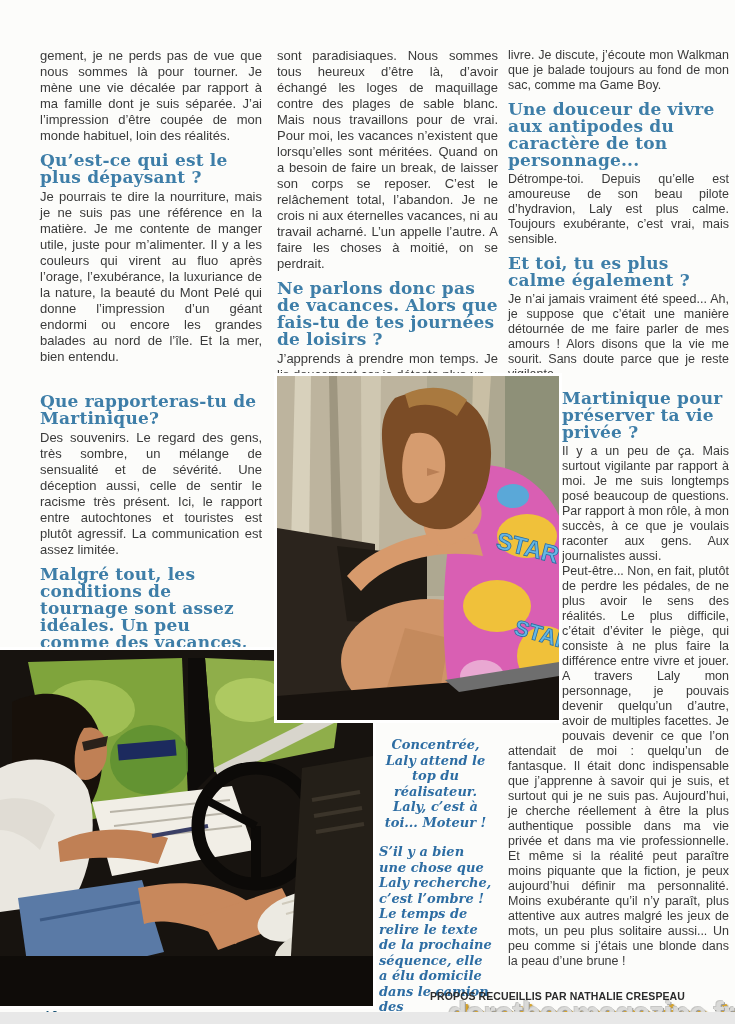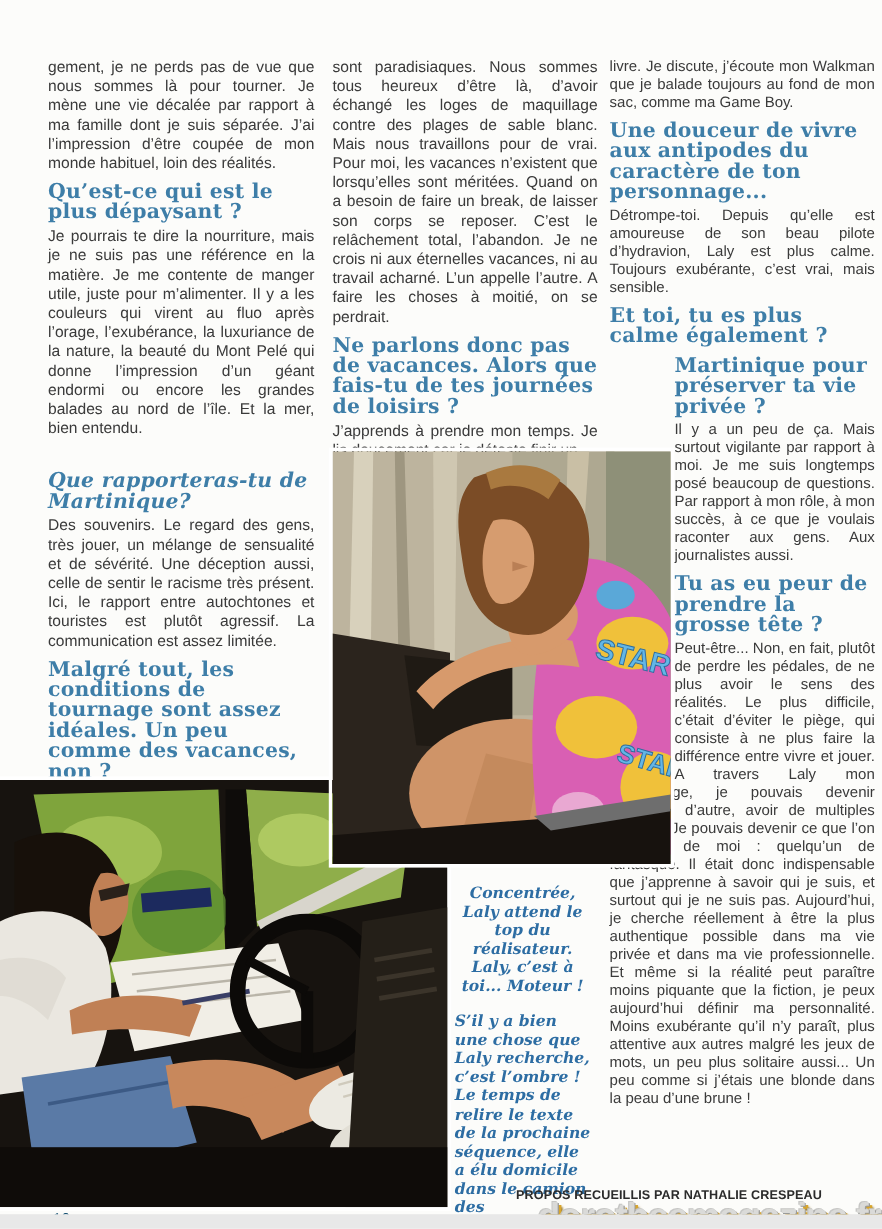--- a/index.html
+++ b/index.html
@@ -11,21 +11,21 @@
   .col{position:absolute;top:48px;text-align:justify;}
   #col1{left:40px;width:222px;font-size:13px;line-height:16px;}
   #col2{left:277px;width:221px;font-size:13px;line-height:16px;}
   #col3{left:508px;width:221px;font-size:12.5px;line-height:15px;}
   p.a{margin:0;}
   h3.q{
     font-family:"DejaVu Serif",serif;font-weight:bold;color:#3e7ea8;
     font-size:17px;line-height:17px;margin:8px 0 3px;letter-spacing:.2px;
     text-align:left;
   }
-  #col1 .q-gap{margin-top:28px;font-style:italic;}
+  #col1 .q-gap{margin-top:28px;}
   .intrude{float:left;width:54px;height:350px;}
   .photo{position:absolute;box-shadow:0 0 0 3px #fff;overflow:hidden;}
   #photo-mid{left:277px;top:376px;width:282px;height:344px;z-index:2;}
   #photo-truck{left:0;top:650px;width:373px;height:356px;z-index:1;}
   .photo svg{display:block;width:100%;height:100%;}
   .caption{
     position:absolute;left:379px;top:737px;width:113px;z-index:3;
     font-family:"DejaVu Serif",serif;font-style:italic;font-weight:bold;
     color:#2d6da3;font-size:13px;line-height:15.5px;
   }
@@ -45,40 +45,40 @@
 </head>
 <body>
 
 <div class="page">
 
   <div class="col" id="col1">
     <p class="a">gement, je ne perds pas de vue que nous sommes là pour tourner. Je mène une vie décalée par rapport à ma famille dont je suis séparée. J’ai l’impression d’être coupée de mon monde habituel, loin des réalités.</p>
     <h3 class="q">Qu’est-ce qui est le plus dépaysant ?</h3>
     <p class="a">Je pourrais te dire la nourriture, mais je ne suis pas une référence en la matière. Je me contente de manger utile, juste pour m’alimenter. Il y a les couleurs qui virent au fluo après l’orage, l’exubérance, la luxuriance de la nature, la beauté du Mont Pelé qui donne l’impression d’un géant endormi ou encore les grandes balades au nord de l’île. Et la mer, bien entendu.</p>
     <h3 class="q q-gap">Que rapporteras-tu de Martinique?</h3>
-    <p class="a">Des souvenirs. Le regard des gens, très jouer, un mélange de sensualité et de sévérité. Une déception aussi, celle de sentir le racisme très présent. Ici, le rapport entre autochtones et touristes est plutôt agressif. La communication est assez limitée.</p>
+    <p class="a">Des souvenirs. Le regard des gens, très sombre, un mélange de sensualité et de sévérité. Une déception aussi, celle de sentir le racisme très présent. Ici, le rapport entre autochtones et touristes est plutôt agressif. La communication est assez limitée.</p>
     <h3 class="q">Malgré tout, les conditions de tournage sont assez idéales. Un peu comme des vacances, non ?</h3>
     <p class="a">Elles sont différentes, c’est tout. C’est vrai que le climat et le décor</p>
   </div>
 
   <div class="col" id="col2">
     <p class="a">sont paradisiaques. Nous sommes tous heureux d’être là, d’avoir échangé les loges de maquillage contre des plages de sable blanc. Mais nous travaillons pour de vrai. Pour moi, les vacances n’existent que lorsqu’elles sont méritées. Quand on a besoin de faire un break, de laisser son corps se reposer. C’est le relâchement total, l’abandon. Je ne crois ni aux éternelles vacances, ni au travail acharné. L’un appelle l’autre. A faire les choses à moitié, on se perdrait.</p>
     <h3 class="q">Ne parlons donc pas de vacances. Alors que fais-tu de tes journées de loisirs ?</h3>
-    <p class="a">J’apprends à prendre mon temps. Je lis doucement car je déteste finir un</p>
+    <p class="a">J’apprends à prendre mon temps. Je lis doucement car je déteste plus un</p>
   </div>
 
   <div class="col" id="col3">
     <p class="a">livre. Je discute, j’écoute mon Walkman que je balade toujours au fond de mon sac, comme ma Game Boy.</p>
     <h3 class="q">Une douceur de vivre aux antipodes du caractère de ton personnage...</h3>
     <p class="a">Détrompe-toi. Depuis qu’elle est amoureuse de son beau pilote d’hydravion, Laly est plus calme. Toujours exubérante, c’est vrai, mais sensible.</p>
     <h3 class="q">Et toi, tu es plus calme également ?</h3>
+    <p class="a">Je n’ai jamais vraiment été speed... Ah, je suppose que c’était une manière détournée de me faire parler de mes amours ! Alors disons que la vie me sourit. Sans doute parce que je reste vigilante.</p>
     <div class="intrude"></div>
     <h3 class="q">Martinique pour préserver ta vie privée ?</h3>
     <p class="a">Il y a un peu de ça. Mais surtout vigilante par rapport à moi. Je me suis longtemps posé beaucoup de questions. Par rapport à mon rôle, à mon succès, à ce que je voulais raconter aux gens. Aux journalistes aussi.</p>
-    <h3 class="q">Tu as eu peur de prendre la grosse tête ?</h3>
     <p class="a">Peut-être... Non, en fait, plutôt de perdre les pédales, de ne plus avoir le sens des réalités. Le plus difficile, c’était d’éviter le piège, qui consiste à ne plus faire la différence entre vivre et jouer. A travers Laly mon personnage, je pouvais devenir quelqu’un d’autre, avoir de multiples facettes. Je pouvais devenir ce que l’on attendait de moi : quelqu’un de fantasque. Il était donc indispensable que j’apprenne à savoir qui je suis, et surtout qui je ne suis pas. Aujourd’hui, je cherche réellement à être la plus authentique possible dans ma vie privée et dans ma vie professionnelle. Et même si la réalité peut paraître moins piquante que la fiction, je peux aujourd’hui définir ma personnalité. Moins exubérante qu’il n’y paraît, plus attentive aux autres malgré les jeux de mots, un peu plus solitaire aussi... Un peu comme si j’étais une blonde dans la peau d’une brune !</p>
   </div>
 
   <div class="photo" id="photo-mid">
     <svg viewBox="0 0 282 344" preserveAspectRatio="none">
       <rect width="282" height="344" fill="#bdb49e"></rect>
       <path d="M18,0 L34,0 L30,344 L10,344 Z" fill="#d8d1bc"></path>
       <path d="M52,0 L60,0 L70,344 L58,344 Z" fill="#9e9680"></path>
       <path d="M84,0 L104,0 L100,344 L86,344 Z" fill="#cfc7b1"></path>
       <rect x="150" y="0" width="85" height="220" fill="#a8a28c" opacity="0.7"></rect>

